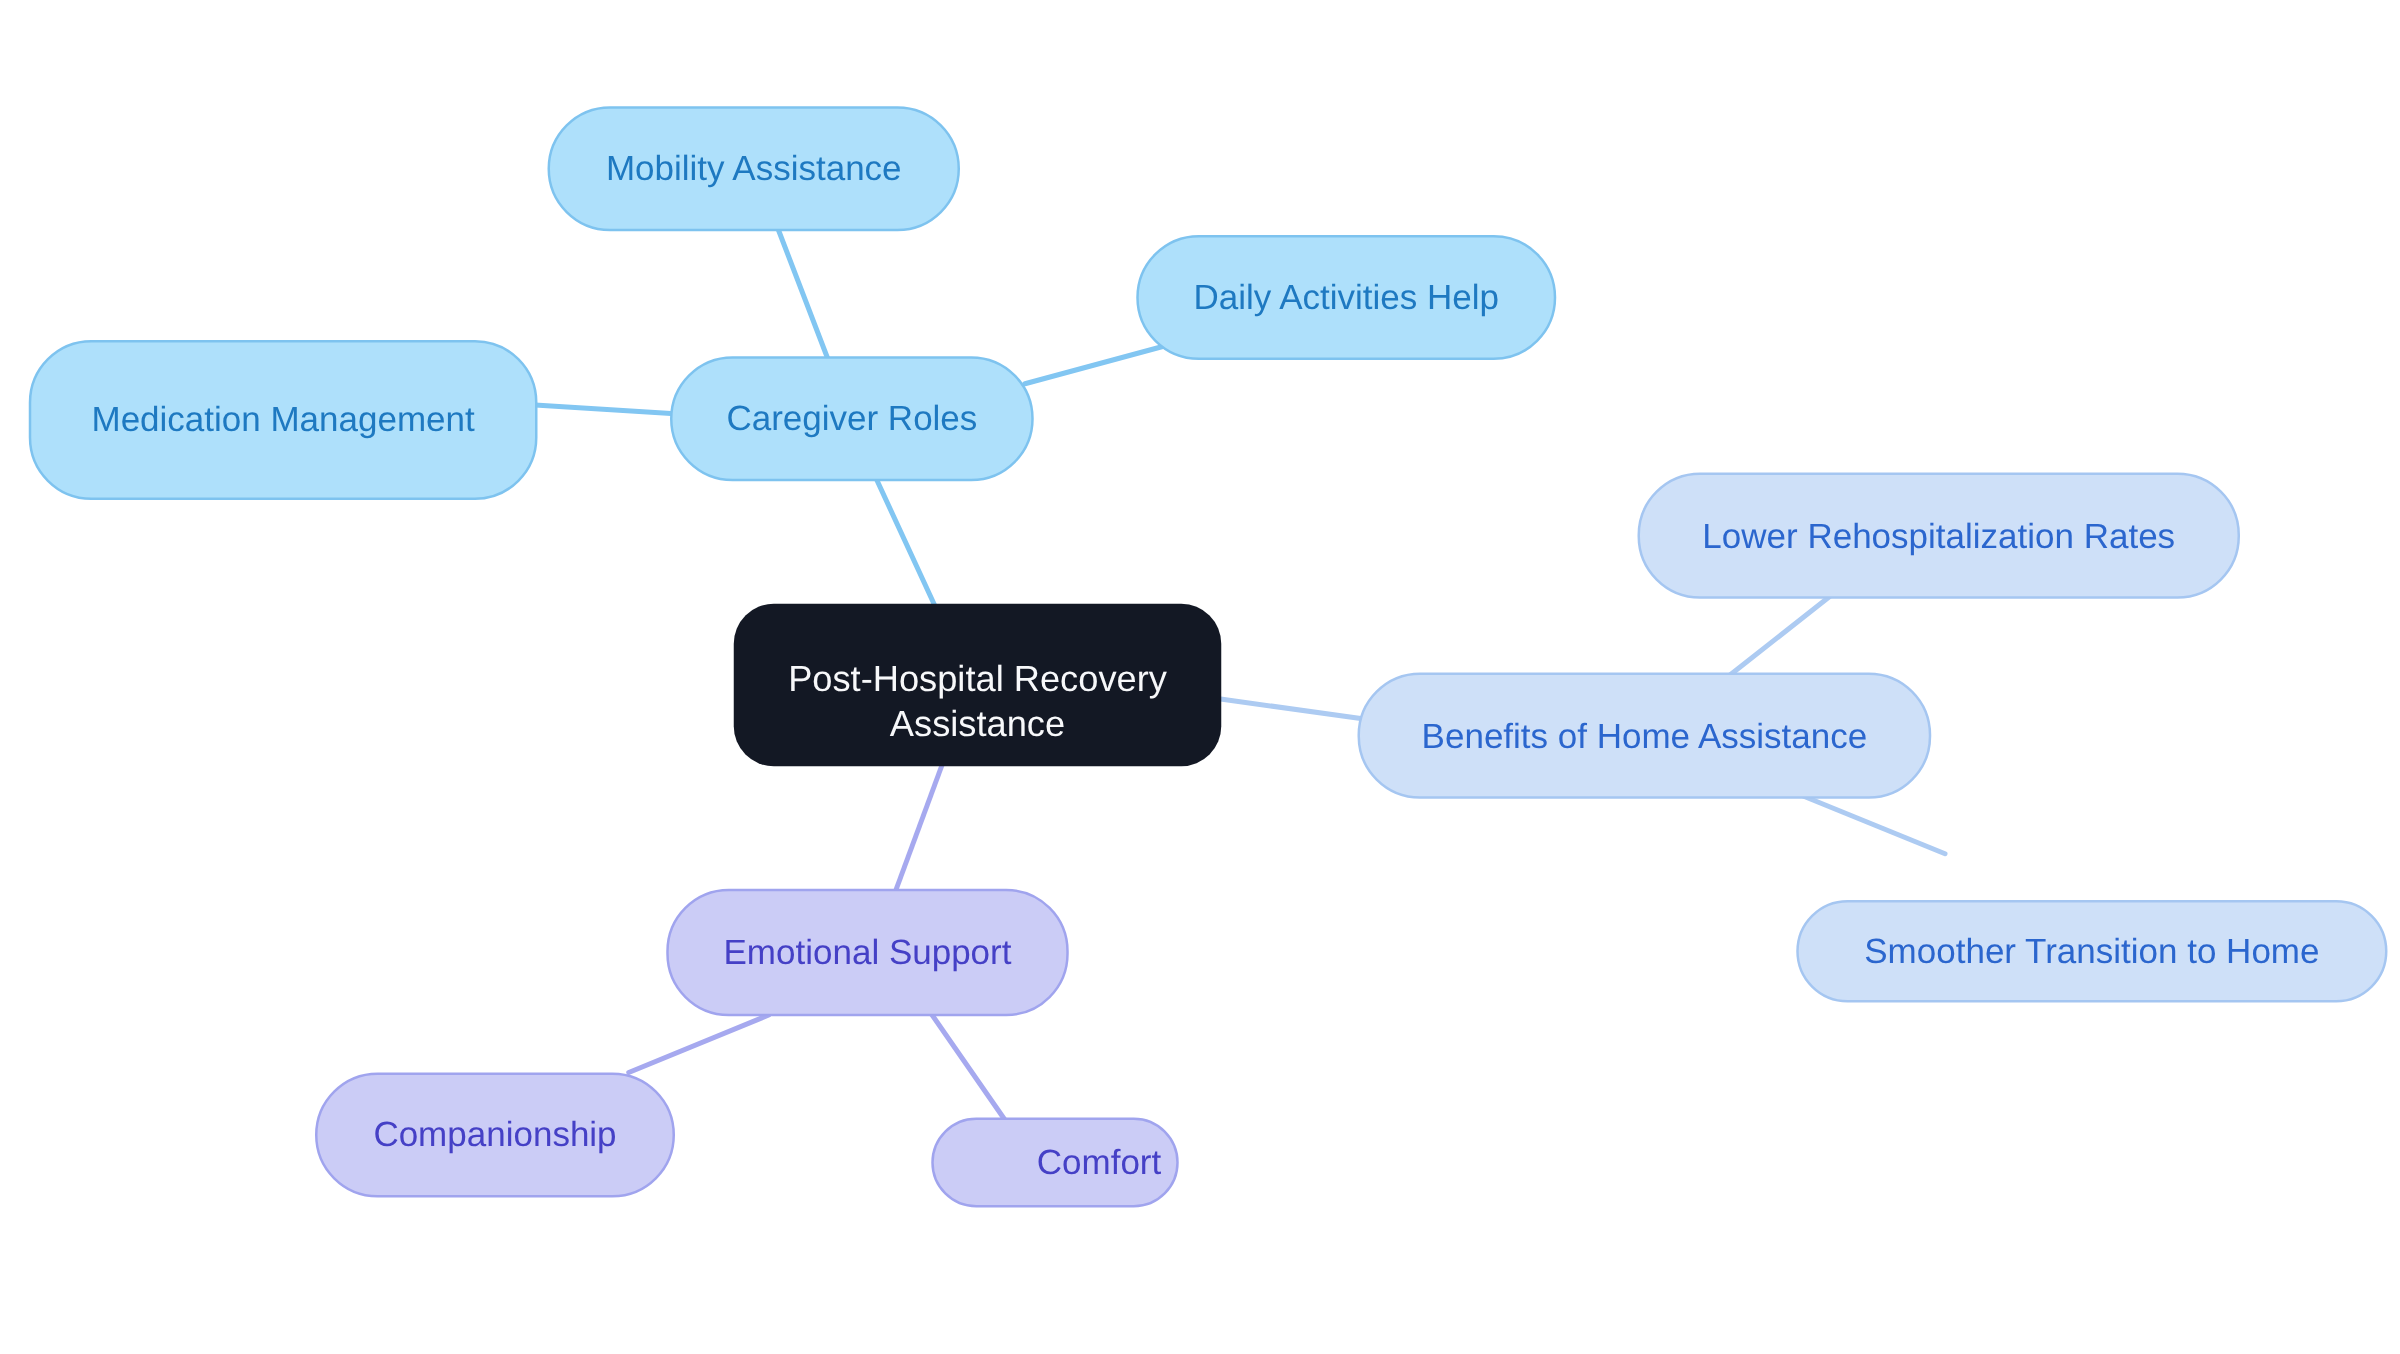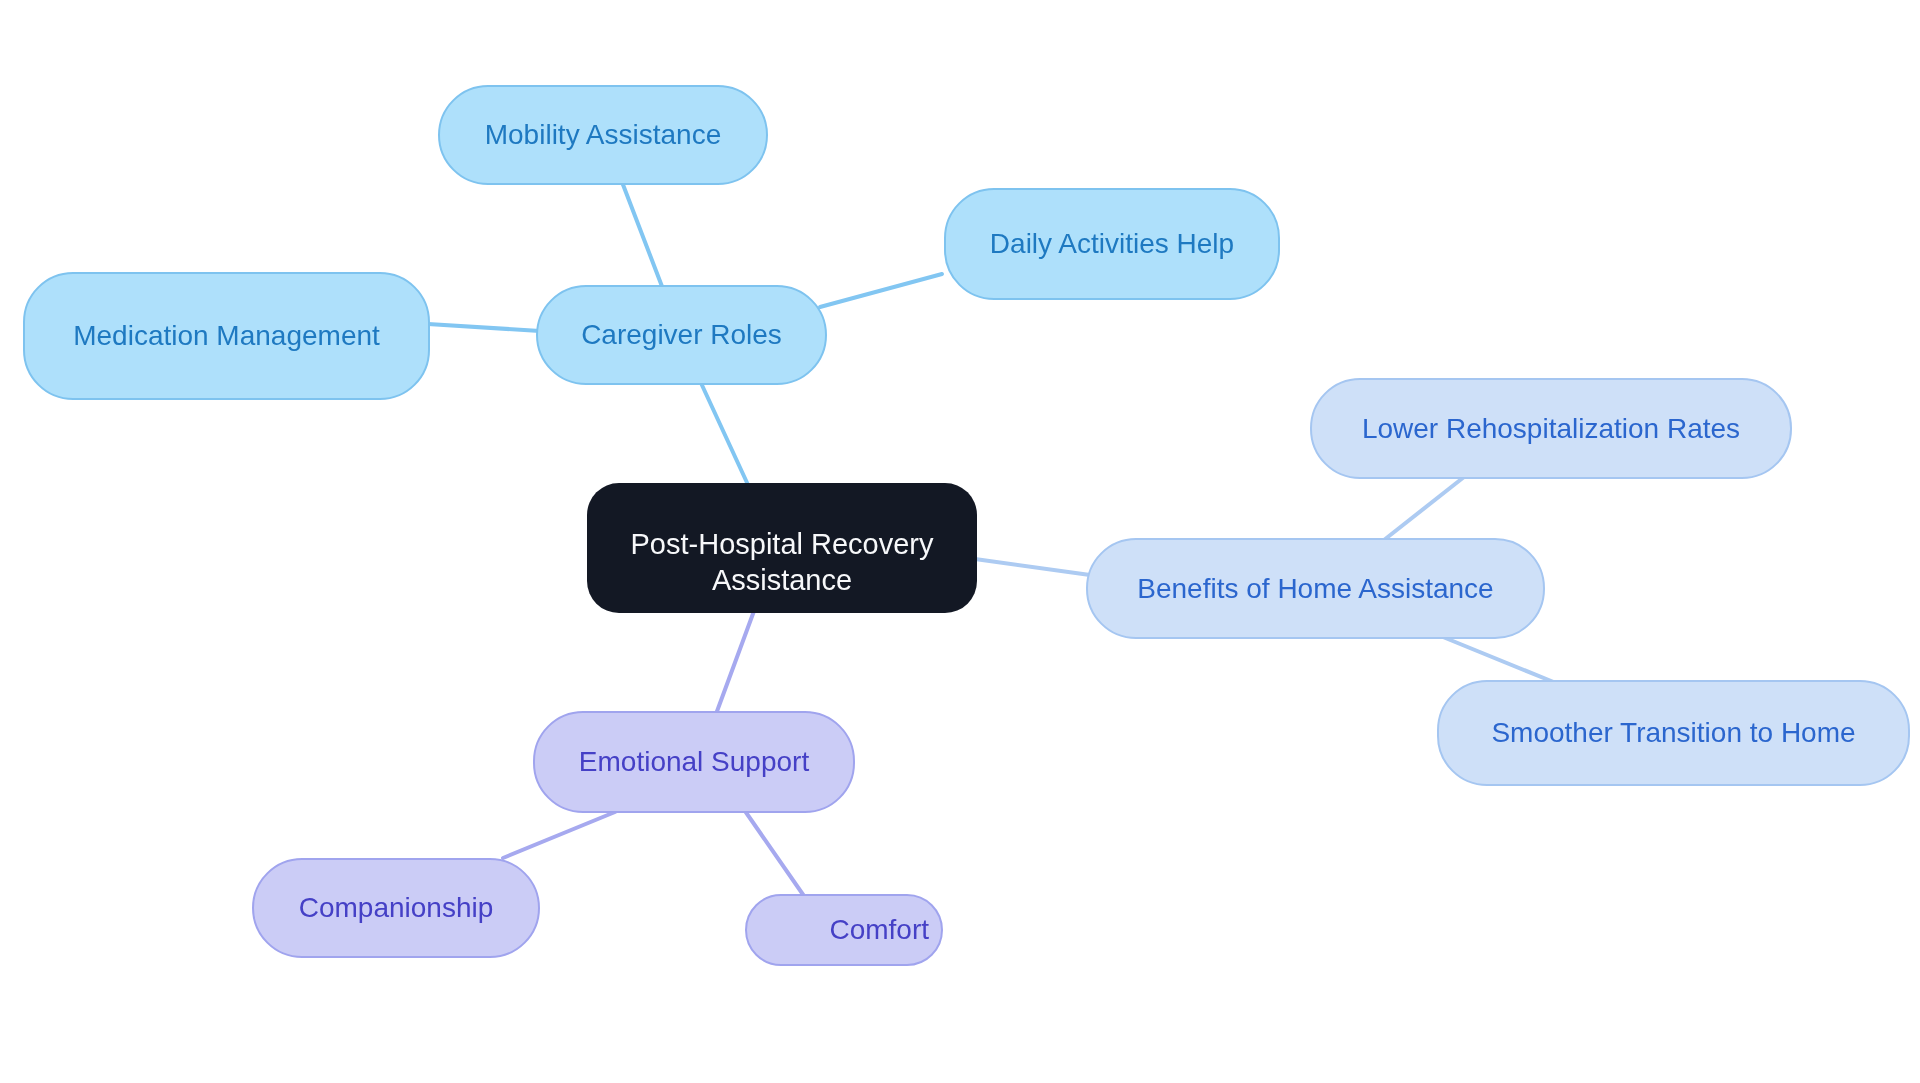--- a/index.html
+++ b/index.html
@@ -92,37 +92,37 @@
   </div>
 
   <div class="node sky" style="left:536px; top:285px; width:291px; height:100px;">
     <span class="lbl">Caregiver Roles</span>
   </div>
 
   <div class="node sky" style="left:438px; top:85px; width:330px; height:100px;">
     <span class="lbl">Mobility Assistance</span>
   </div>
 
-  <div class="node sky" style="left:944px; top:188px; width:336px; height:112px;">
+  <div class="node sky" style="left:909px; top:188px; width:336px; height:100px;">
     <span class="lbl">Daily Activities Help</span>
   </div>
 
   <div class="node sky" style="left:23px; top:272px; width:407px; height:128px;">
     <span class="lbl">Medication Management</span>
   </div>
 
   <div class="node pale" style="left:1086px; top:538px; width:459px; height:101px;">
     <span class="lbl">Benefits of Home Assistance</span>
   </div>
 
   <div class="node pale" style="left:1310px; top:378px; width:482px; height:101px;">
     <span class="lbl">Lower Rehospitalization Rates</span>
   </div>
 
-  <div class="node pale" style="left:1437px; top:680px; width:473px; height:106px;">
+  <div class="node pale" style="left:1437px; top:720px; width:473px; height:82px;">
     <span class="lbl">Smoother Transition to Home</span>
   </div>
 
   <div class="node lav" style="left:533px; top:711px; width:322px; height:102px;">
     <span class="lbl">Emotional Support</span>
   </div>
 
   <div class="node lav" style="left:252px; top:858px; width:288px; height:100px;">
     <span class="lbl">Companionship</span>
   </div>

